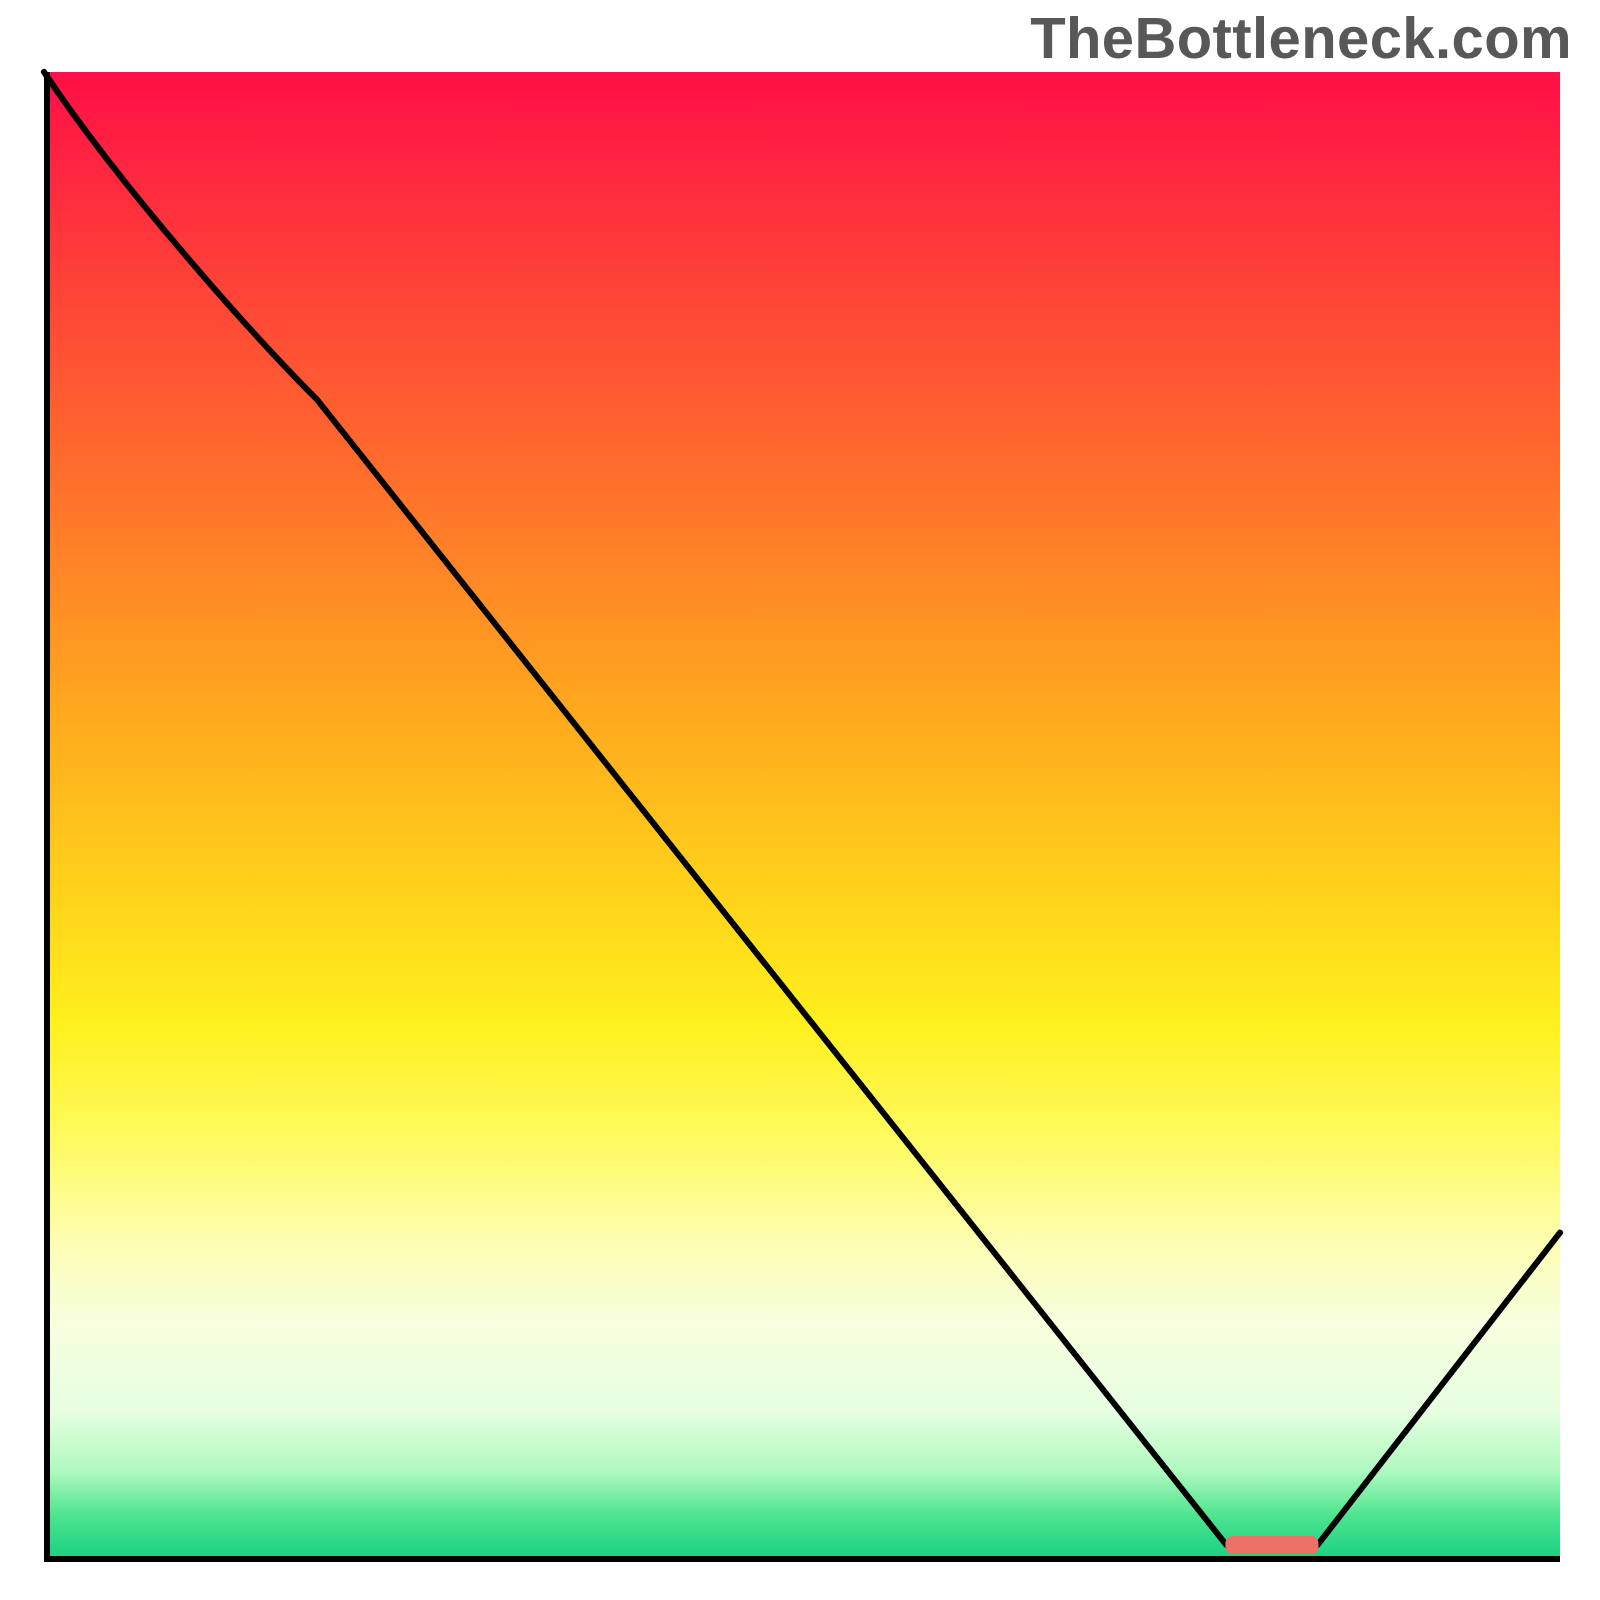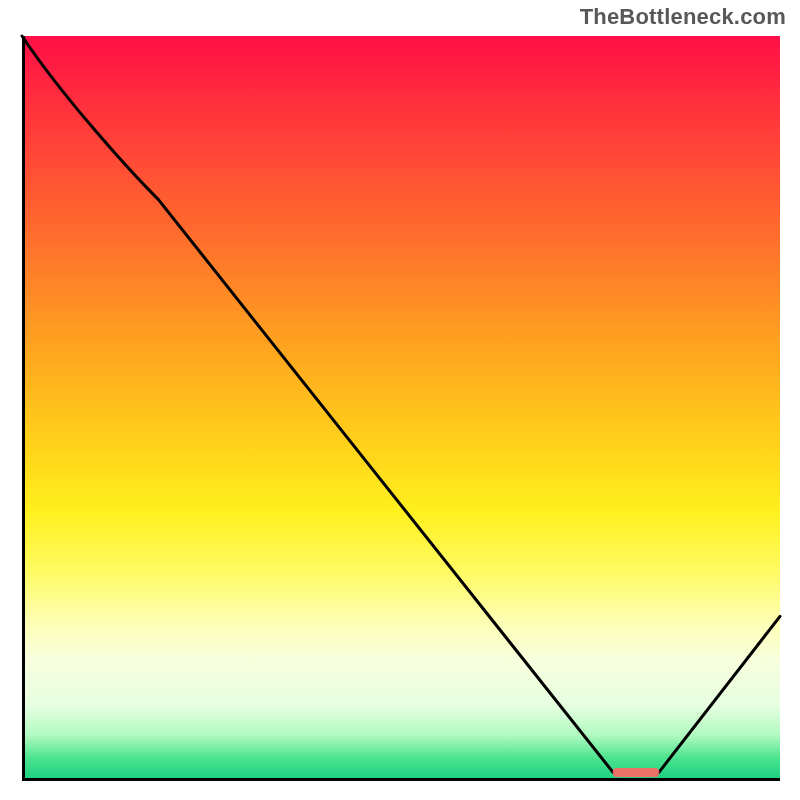--- a/index.html
+++ b/index.html
@@ -8,21 +8,21 @@
     position: relative;
     width: 800px;
     height: 800px;
     background: #fff;
   }
   .watermark {
     position: absolute;
     top: 4px;
     right: 14px;
     font-family: Arial, Helvetica, sans-serif;
-    font-size: 22px;
+    font-size: 29px;
     font-weight: 600;
     color: #585858;
     letter-spacing: 0.2px;
   }
   .plot-area {
     position: absolute;
     left: 22px;
     top: 36px;
     width: 758px;   
     height: 744px;  

